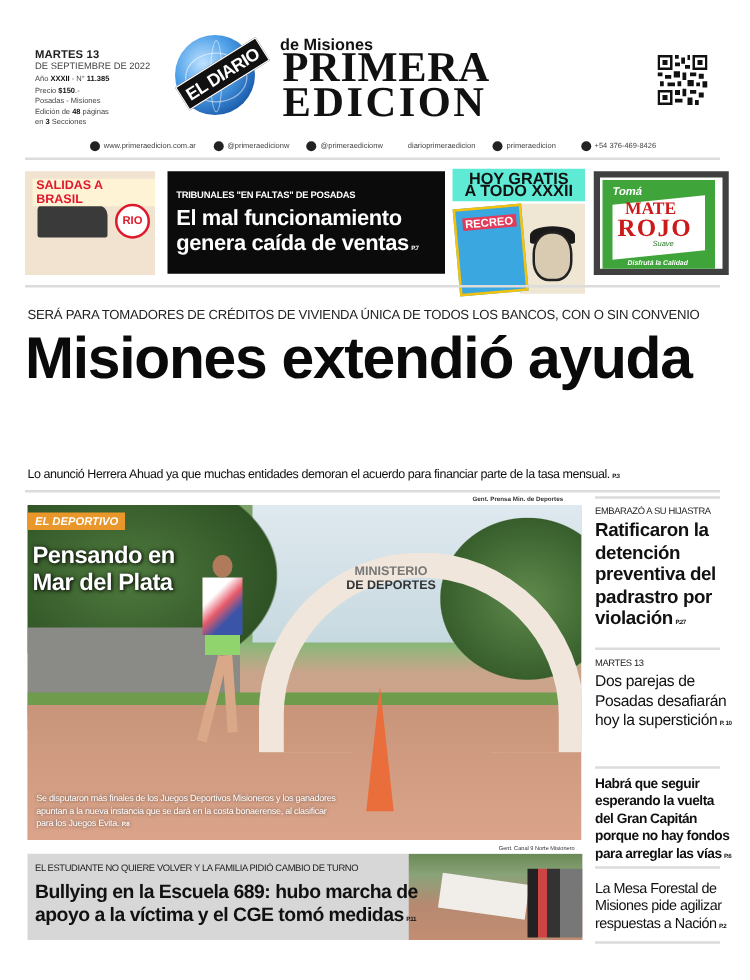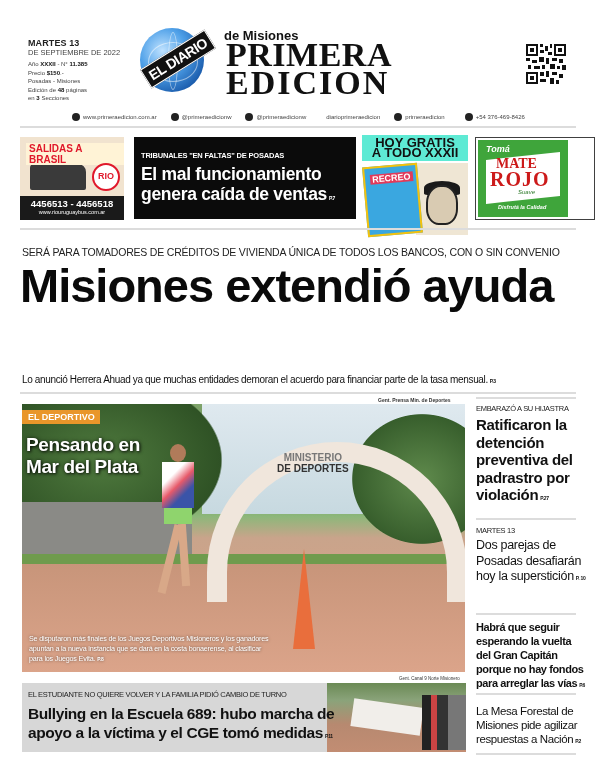--- a/index.html
+++ b/index.html
@@ -58,21 +58,21 @@
 
   .ad-recreo { position: absolute; left: 362px; top: 135px; width: 106px; height: 100px; }
   .ad-recreo .banner { position: absolute; left: 0; top: 0; width: 106px; height: 26px; background: #5eead4; color: #111;
       font-weight: bold; font-size: 13px; text-align: center; line-height: 10px; padding-top: 3px; }
   .ad-recreo .mag { position: absolute; left: 3px; top: 30px; width: 55px; height: 70px; background: #3aa7e0; transform: rotate(-5deg); border: 2px solid #f4c20d; }
   .ad-recreo .mag .n { position: absolute; left: 5px; top: 6px; font-size: 9px; font-weight: bold; color: #fff; background: #e23a5a; padding: 0 2px; }
   .ad-recreo .mag2 { position: absolute; left: 54px; top: 28px; width: 52px; height: 72px; background: #efe6d4; }
   .ad-recreo .face { position: absolute; left: 64px; top: 50px; width: 32px; height: 40px; background: #d9cbb2; border-radius: 45% 45% 40% 40%; border: 2px solid #222; }
   .ad-recreo .hair { position: absolute; left: 62px; top: 46px; width: 36px; height: 14px; background: #1a1a1a; border-radius: 50% 50% 10% 10%; }
 
-  .ad-mate { position: absolute; left: 475px; top: 137px; width: 120px; height: 83px; border: 1px solid #404040; background: #fff; overflow: hidden; }
+  .ad-mate { position: absolute; left: 475px; top: 137px; width: 108px; height: 83px; border: 5px solid #404040; background: #fff; overflow: hidden; }
   .ad-mate .bg { position: absolute; left: 2px; top: 2px; width: 90px; height: 77px; background: #3fa53b; }
   .ad-mate .tome { position: absolute; left: 10px; top: 6px; color: #fff; font-style: italic; font-weight: bold; font-size: 9px; }
   .ad-mate .label { position: absolute; left: 10px; top: 18px; width: 74px; height: 44px; background: #fff; transform: skewY(-6deg); }
   .ad-mate .mate { position: absolute; left: 20px; top: 18px; color: #cc1a1a; font-family: "Liberation Serif", serif; font-weight: bold; font-size: 14px; }
   .ad-mate .rojo { position: absolute; left: 14px; top: 30px; color: #cc1a1a; font-family: "Liberation Serif", serif; font-weight: bold; font-size: 20px; letter-spacing: 1px; }
   .ad-mate .suave { position: absolute; left: 42px; top: 51px; color: #2d7a2a; font-style: italic; font-size: 6px; }
   .ad-mate .disf { position: absolute; left: 22px; top: 66px; color: #fff; font-size: 5.5px; font-style: italic; font-weight: bold; }
 
   
   .main-kicker { position: absolute; left: 22px; top: 246px; font-size: 10.5px; color: #222; letter-spacing: -0.2px; white-space: nowrap; }
@@ -92,21 +92,21 @@
   .photo .arch-txt { position: absolute; left: 255px; top: 48px; font-size: 10px; font-weight: bold; color: #777; text-align: center; line-height: 11px; }
   .photo .arch-txt .b { color: #333; }
   .photo .cone { position: absolute; left: 271px; top: 145px; width: 0; height: 0; border-left: 11px solid transparent; border-right: 11px solid transparent; border-bottom: 100px solid #e96e3c; }
   .photo .runner { position: absolute; left: 130px; top: 40px; width: 50px; height: 150px; }
   .photo .runner .head { position: absolute; left: 18px; top: 0; width: 16px; height: 18px; border-radius: 50%; background: #b07b5a; }
   .photo .runner .shirt { position: absolute; left: 10px; top: 18px; width: 32px; height: 46px; background: linear-gradient(135deg,#fff 30%,#e75a6a 50%,#3a54a8 70%); }
   .photo .runner .shorts { position: absolute; left: 12px; top: 64px; width: 28px; height: 16px; background: #8fd46d; }
   .photo .runner .leg1 { position: absolute; left: 14px; top: 80px; width: 8px; height: 70px; background: #d8a888; transform: rotate(14deg); }
   .photo .runner .leg2 { position: absolute; left: 28px; top: 80px; width: 8px; height: 62px; background: #d8a888; transform: rotate(-4deg); }
 
-  .tag-dep { position: absolute; left: 22px; top: 410px; background: #e9962a; color: #fff; font-weight: bold; font-size: 9px; padding: 2px 5px 2px 6px; }
+  .tag-dep { position: absolute; left: 22px; top: 410px; background: #e9962a; color: #fff; font-style: italic; font-weight: bold; font-size: 9px; padding: 2px 5px 2px 6px; }
   .photo-head { position: absolute; left: 26px; top: 434px; color: #fff; font-weight: bold; font-size: 19px; line-height: 22px; letter-spacing: -0.4px; text-shadow: 1px 1px 3px rgba(0,0,0,0.8), 0 0 4px rgba(0,0,0,0.5); }
   .photo-credit { position: absolute; left: 378px; top: 397px; font-size: 5px; font-weight: bold; color: #333; }
   .photo-caption { position: absolute; left: 29px; top: 634px; width: 240px; color: #fff; font-size: 7.2px; line-height: 10px; letter-spacing: -0.2px; text-shadow: 0 0 3px rgba(0,0,0,0.6); }
   .photo-credit2 { position: absolute; left: 399px; top: 676px; font-size: 4.5px; color: #333; }
 
   
   .bottom-story { position: absolute; left: 22px; top: 683px; width: 444px; height: 69px; background: #d7d7d7; overflow: hidden; }
   .bottom-story .kick { position: absolute; left: 6px; top: 7px; font-size: 7.5px; color: #222; letter-spacing: -0.3px; white-space: nowrap; }
   .bottom-story .hd { position: absolute; left: 6px; top: 21px; width: 330px; font-weight: bold; font-size: 15.5px; line-height: 19px; letter-spacing: -0.4px; color: #111; z-index: 2; }
   .bottom-story .pic { position: absolute; left: 305px; top: 0; width: 139px; height: 69px;
@@ -225,24 +225,20 @@
       <span>+54 376-469-8426</span>
     </div>
 </div>
 <div class="rule" style="top:126px"></div>
 
 <div class="ad-brasil">
   <div class="umb"></div>
   <div class="bus"></div>
   <div class="t">SALIDAS A BRASIL</div>
   <div class="rio">RIO</div>
-  <div class="bot">
-    <div class="ph">4456513 - 4456518</div>
-    <div class="url">www.riouruguaybus.com.ar</div>
-  </div>
 </div>
 
 <div class="black-story">
   <div class="kick">TRIBUNALES "EN FALTAS" DE POSADAS</div>
   <div class="hd"><span>El mal funcionamiento genera caída de ventas</span><span class="page-ref">P.7</span></div>
 </div>
 
 <div class="ad-recreo">
   <div class="mag2"></div>
   <div class="hair"></div>

